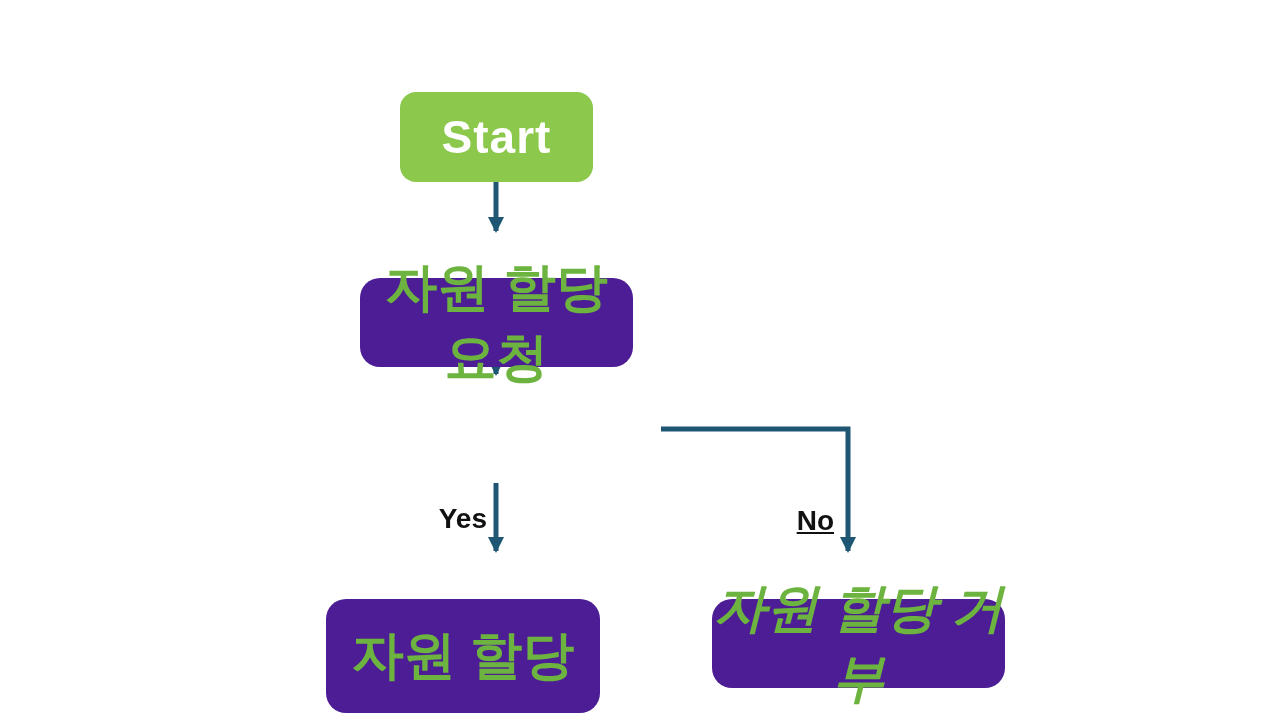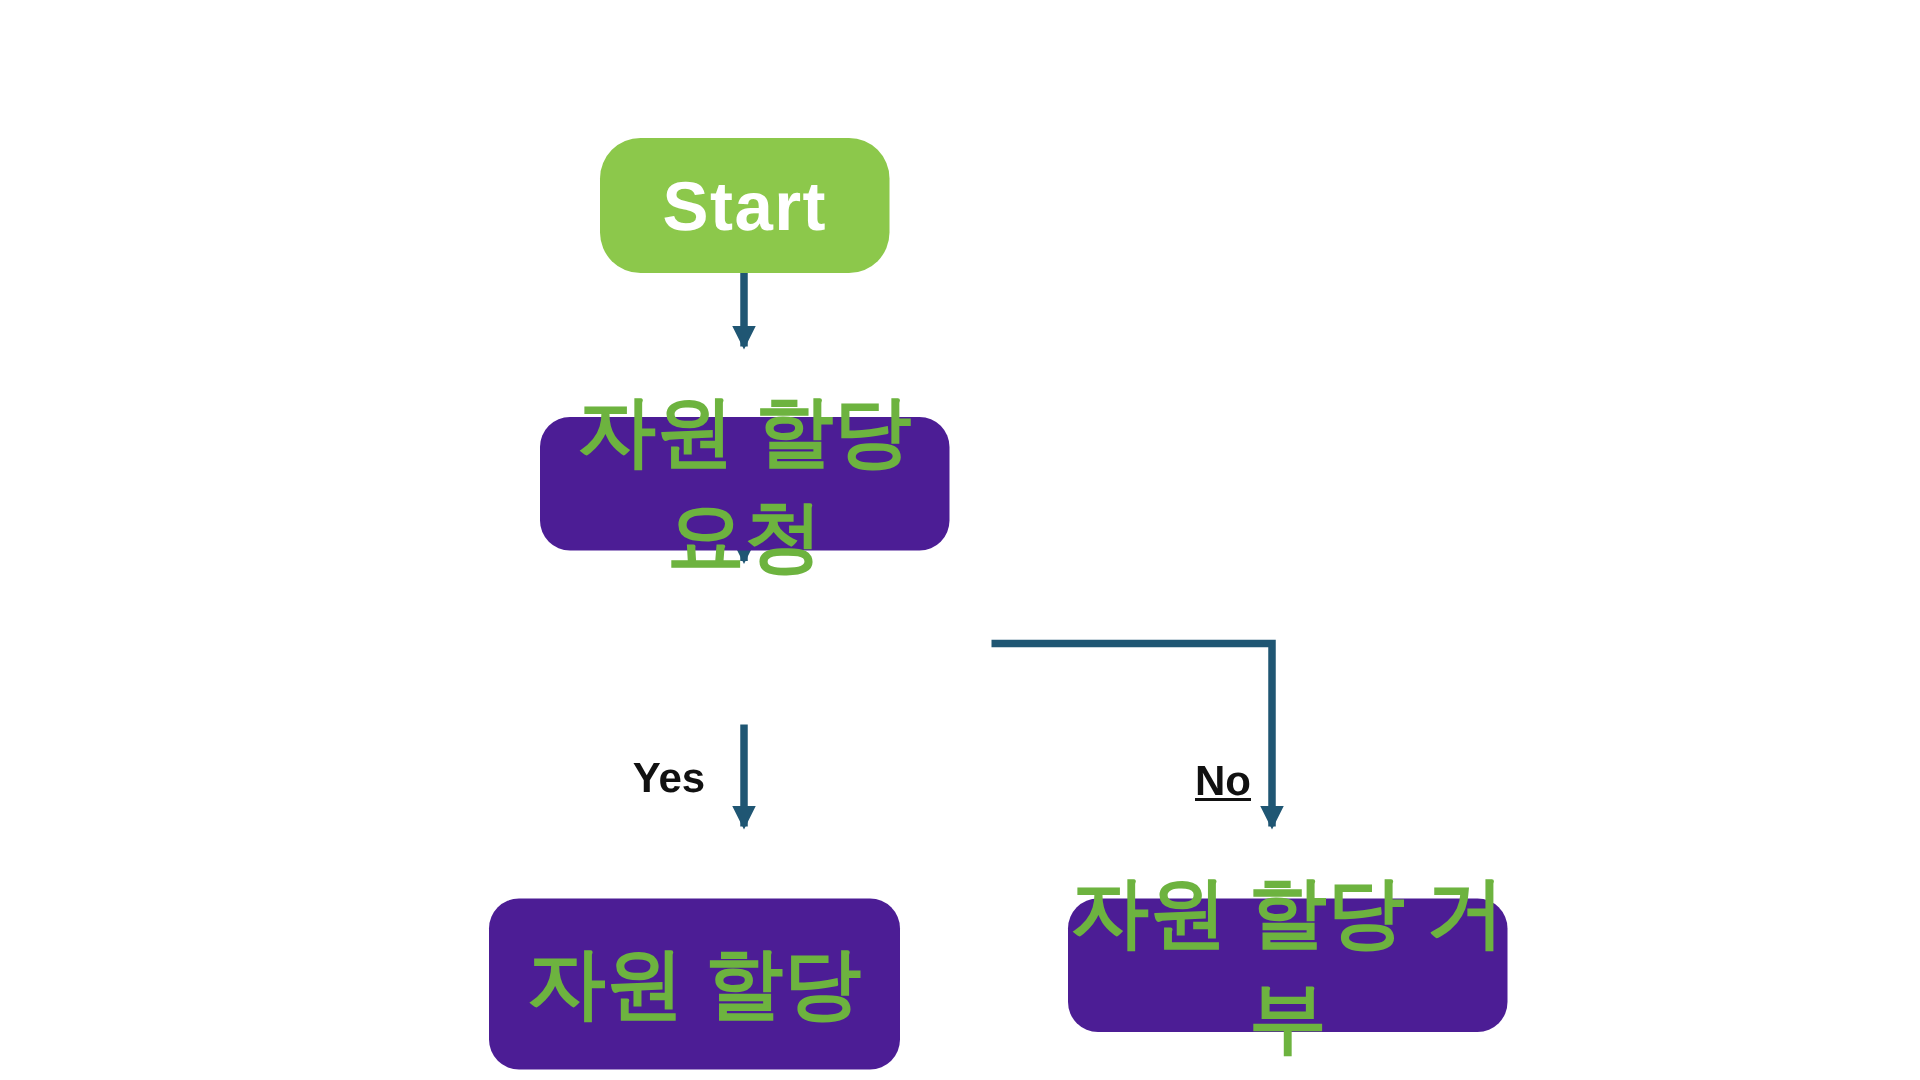--- a/index.html
+++ b/index.html
@@ -27,37 +27,37 @@
     align-items: center;
     justify-content: center;
     text-align: center;
     box-sizing: border-box;
     z-index: 2;
   }
   .start-node {
     left: 400px; top: 92px;
     width: 193px; height: 90px;
     background: #8CC84B;
-    border-radius: 27px;
+    border-radius: 16px;
     color: #ffffff;
     font-size: 46px;
     font-weight: 700;
     letter-spacing: 1px;
   }
   .process-node {
     background: #4c1d95;
     border-radius: 20px;
     color: #6DB33F;
     font-size: 52px;
     font-weight: 700;
     margin-top: 43px;
   }
   .request-node { left: 360px; top: 235px; width: 273px; height: 89px; }
   .allocate-node { left: 326px; top: 556px; width: 274px; height: 114px; }
-  .deny-node { left: 712px; top: 556px; width: 293px; height: 89px; }
+  .deny-node { left: 712px; top: 556px; width: 293px; height: 89px; font-style: italic; }
   .decision-node {
     left: 327px; top: 378px;
     width: 334px; height: 105px;
     background: transparent;
   }
   .decision-node svg {
     position: absolute;
     left: 0; top: 0;
     width: 100%; height: 100%;
   }
@@ -68,21 +68,21 @@
     font-weight: 700;
   }
   .branch-label {
     position: absolute;
     color: #111111;
     font-size: 28px;
     font-weight: 700;
     text-align: right;
     z-index: 3;
   }
-  .yes-label { left: 405px; top: 503px; width: 82px; text-align: center; }
+  .yes-label { left: 405px; top: 503px; width: 82px; }
   .no-label  { left: 752px; top: 505px; width: 82px; text-decoration: underline; }
 </style>
 </head>
 <body>
 
 <div id="canvas">
 
   <svg id="arrow-layer" viewBox="0 0 1280 720" xmlns="http://www.w3.org/2000/svg">
     <defs>
       <marker id="ah" viewBox="0 0 8 8" markerWidth="16" markerHeight="16" refX="7" refY="4" orient="auto" markerUnits="userSpaceOnUse">

